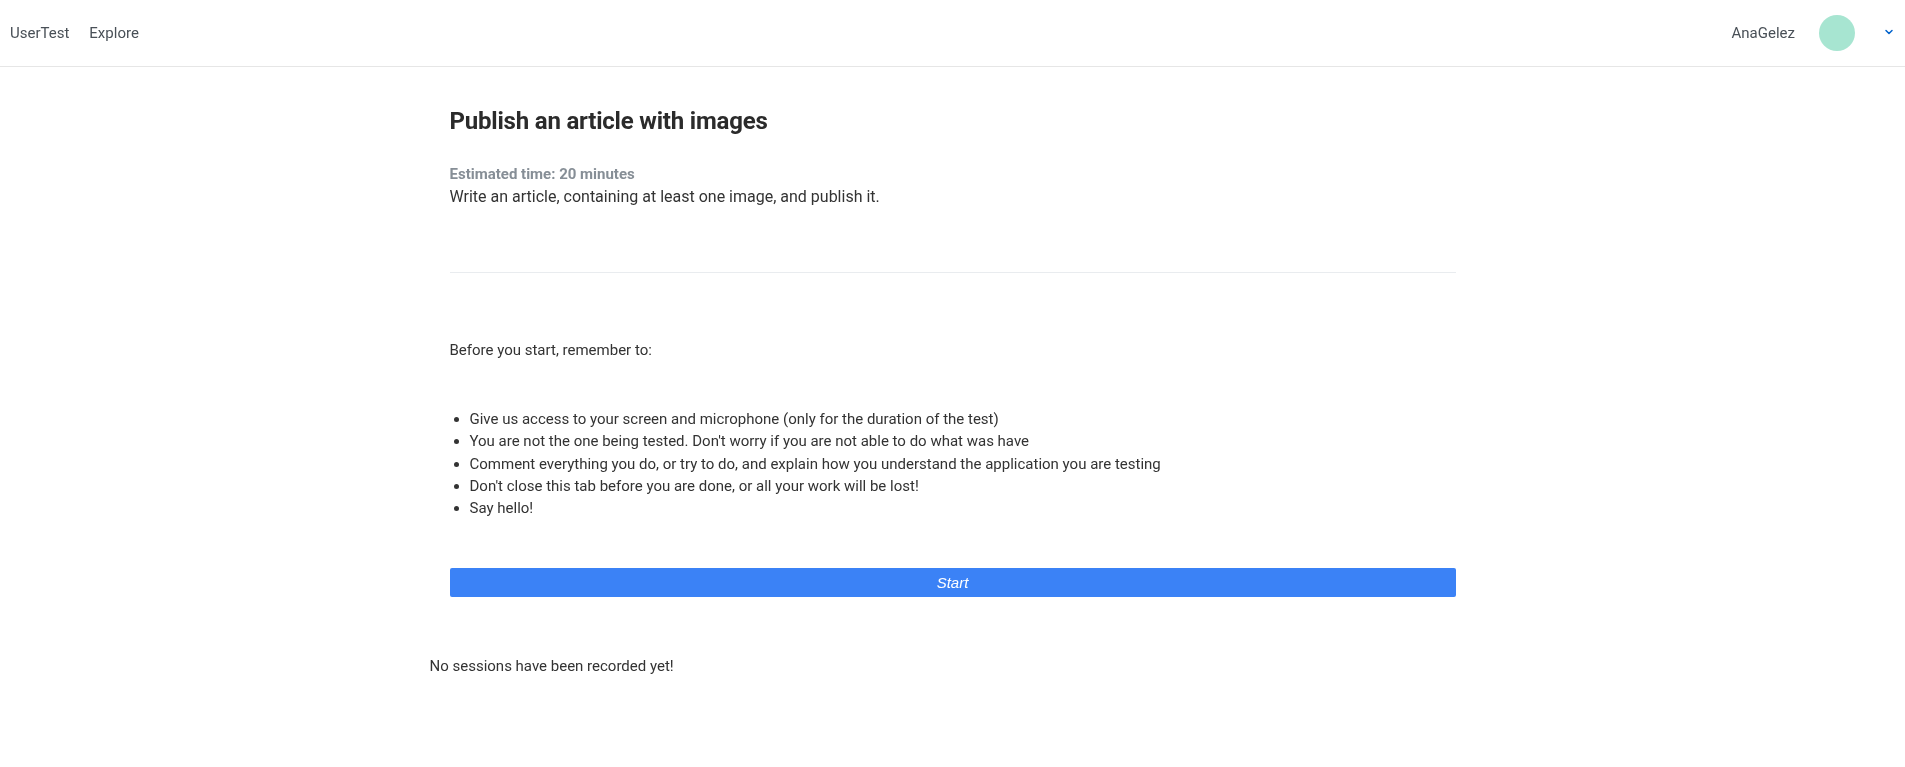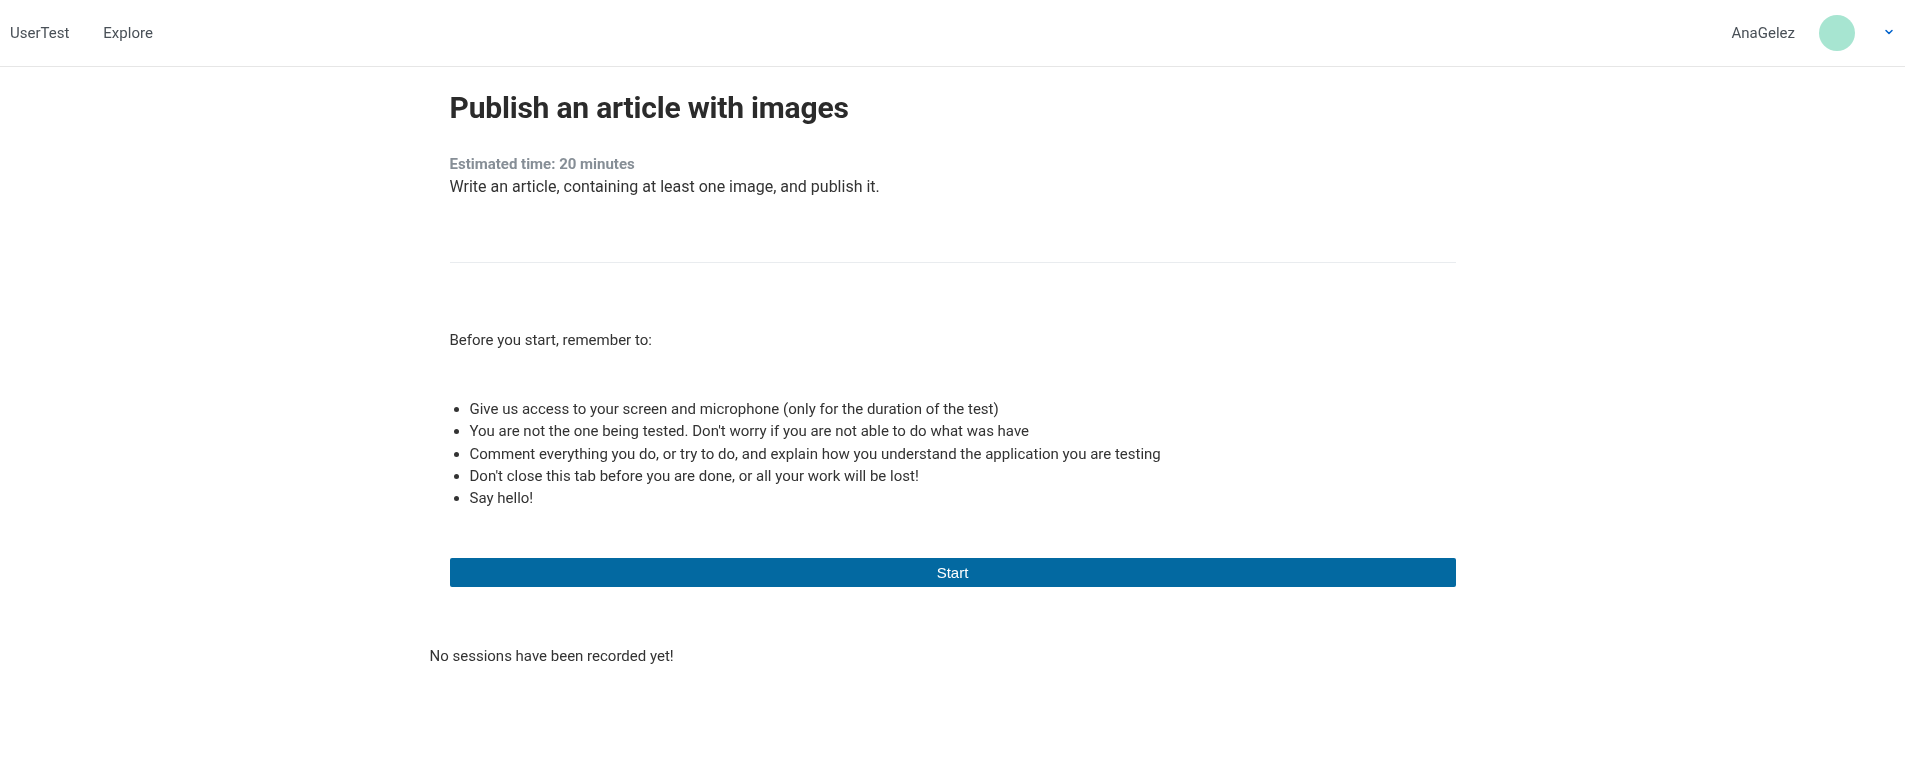--- a/index.html
+++ b/index.html
@@ -17,21 +17,21 @@
       display: flex;
       justify-content: space-between;
       align-items: center;
       padding: 0 10px;
       height: 67px;
       border-bottom: 1px solid #e6e6e6;
     }
     .nav-left {
       display: flex;
       align-items: center;
-      gap: 34px;
+      gap: 20px;
     }
     .nav-link {
       color: #495057;
       font-size: 15px;
       cursor: pointer;
     }
     .nav-right {
       display: flex;
       align-items: center;
       gap: 20px;
@@ -52,24 +52,24 @@
       font-size: 14px;
       margin-left: 8px;
       cursor: pointer;
     }
     .content-wrap {
       max-width: 1026px;
       margin: 0 auto;
       padding: 0 10px;
     }
     .page-title {
-      font-size: 30px;
+      font-size: 24px;
       font-weight: 700;
       color: #2b2b2b;
-      margin-top: 23px;
+      margin-top: 40px;
       letter-spacing: -0.2px;
     }
     .estimated-time {
       color: #868e96;
       font-size: 15px;
       margin-top: 30px;
       font-weight: bold;
     }
     .instruction-text {
       color: #333;
@@ -93,29 +93,30 @@
     }
     ul.reminder-list li {
       color: #333;
       font-size: 15px;
       line-height: 1.35;
       margin-bottom: 2px;
     }
     .start-button {
       display: block;
       width: 100%;
-      background: #0369a1;
+      background: #3b82f6;
       color: #ffffff;
       border: none;
       font-size: 15px;
       padding: 6px 0;
       margin-top: 50px;
       cursor: pointer;
       border-radius: 2px;
       text-align: center;
+      font-style: italic;
     }
     .sessions-wrap {
       max-width: 1066px;
       margin: 0 auto;
       padding: 0 10px;
     }
     .no-sessions {
       color: #333;
       font-size: 15px;
       margin-top: 60px;

